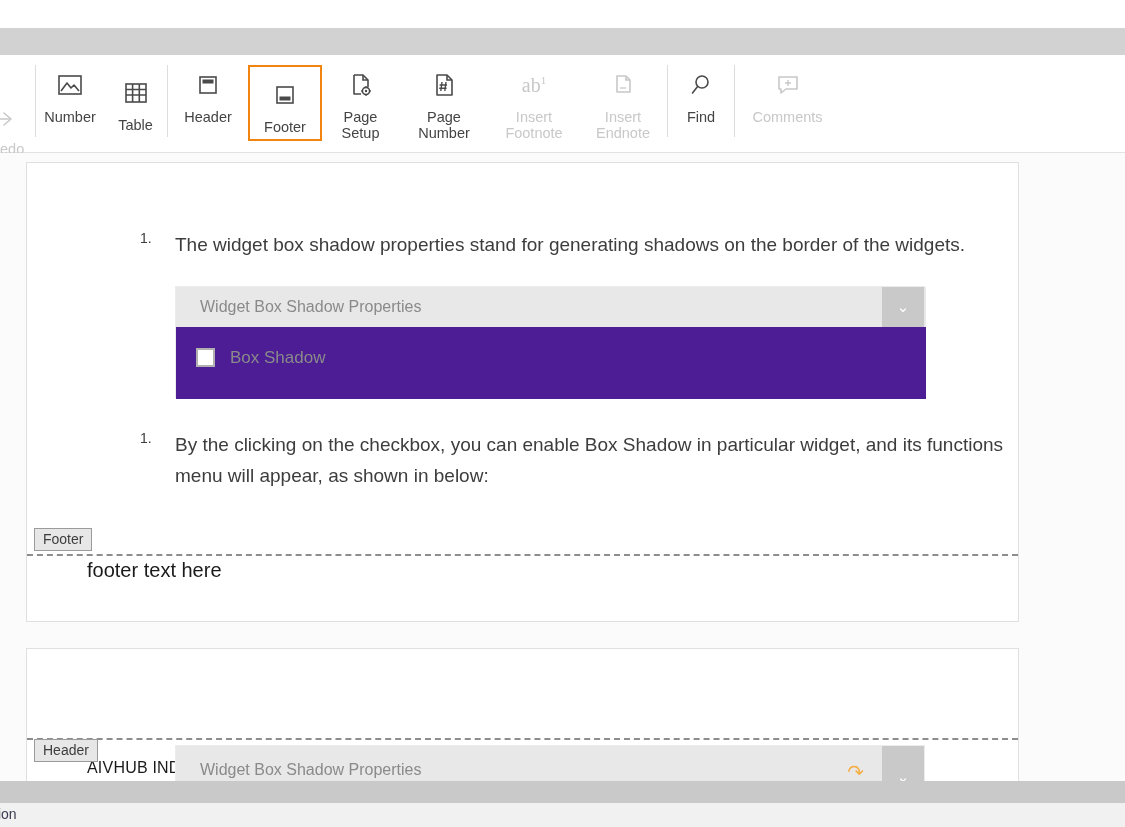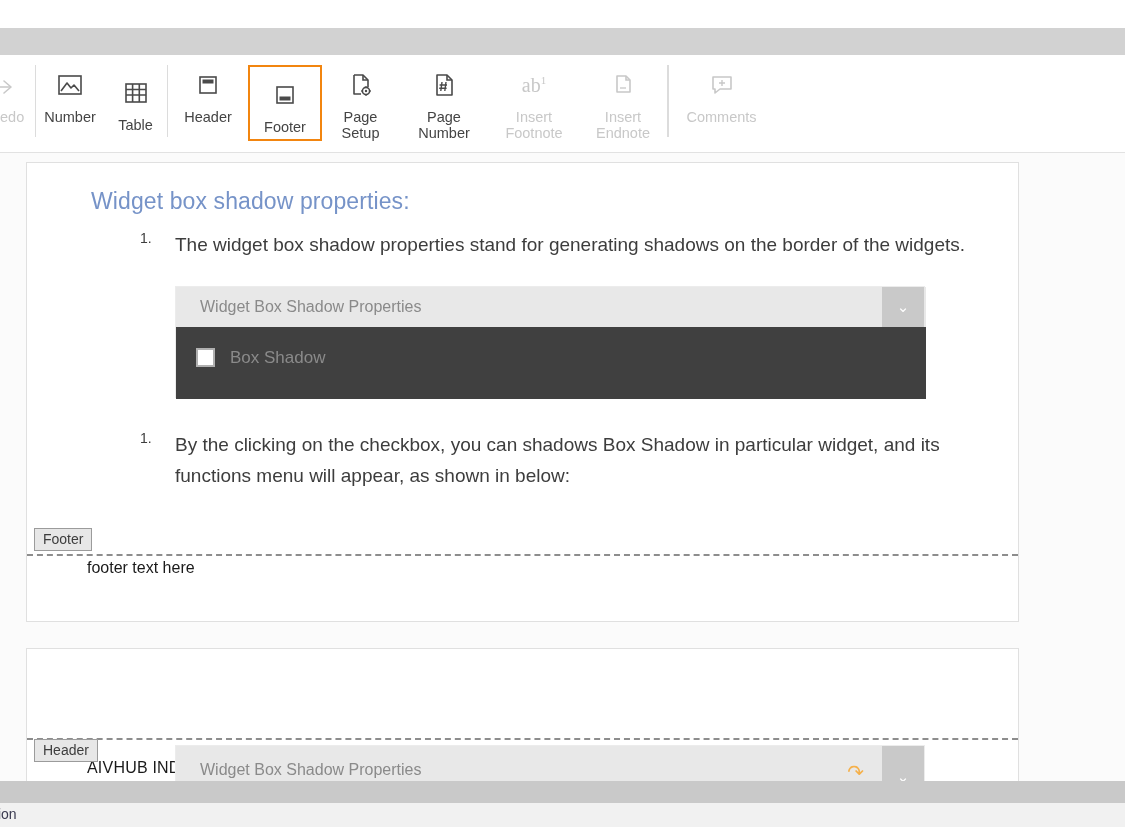--- a/index.html
+++ b/index.html
@@ -67,32 +67,32 @@
   .li .num { position:absolute; left:0; top:-6px; font-size:14px; color:#3d3d3d; }
   .li .txt { display:block; margin-left:35px; width:830px; }
   #li1 { left:113px; top:66px; }
   #li2 { left:113px; top:266px; }
 
   
   .widget { position:absolute; left:148px; top:123px; width:750px; height:112px; background:#fafafa; border:1px solid #ececec; }
   .widget .wtitle { position:absolute; left:0; top:0; width:750px; height:40px; background:#e8e8e8; }
   .widget .wtitle span { position:absolute; left:24px; top:11px; font-size:16px; color:#8a8a8a; }
   .widget .wchev { position:absolute; right:0; top:0; width:42px; height:40px; background:#c9c9c9; color:#ffffff; font-size:15px; display:flex; align-items:center; justify-content:center; }
-  .widget .wbody { position:absolute; left:0; top:40px; width:750px; height:72px; background:#404040; }
+  .widget .wbody { position:absolute; left:0; top:40px; width:750px; height:72px; background:#4c1d95; }
   .widget .wcb { position:absolute; left:20px; top:21px; width:19px; height:19px; border:2px solid #b0b0b0; background:#ffffff; }
   .widget .wcblbl { position:absolute; left:54px; top:21px; font-size:17px; color:#8a8a8a; }
 
   
   .footer-tag {
     position:absolute; left:7px; top:365px;
     background:#e7e7e7; border:1px solid #9b9b9b;
     font-size:14px; color:#3d3d3d; padding:2px 8px 3px 8px;
   }
   .dash-line { position:absolute; left:0; top:391px; width:991px; height:0; border-top:2px dashed #8d8d8d; }
-  .footer-text { position:absolute; left:60px; top:396px; font-size:16px; color:#1a1a1a; }
+  .footer-text { position:absolute; left:60px; top:396px; font-size:20px; color:#1a1a1a; }
   .caret { position:absolute; left:200px; top:542px; width:1px; height:24px; background:#000000; }
 
   .arrow { position:absolute; left:205px; top:529px; width:150px; height:47px; }
 
   
   .hdr-text { position:absolute; left:60px; top:68px; font-size:16px; color:#1a1a1a; letter-spacing:0.2px;margin-top:42px; }
   .header-tag {
     position:absolute; left:7px; top:90px;
     background:#e7e7e7; border:1px solid #9b9b9b;
     font-size:14px; color:#3d3d3d; padding:2px 8px 3px 8px;
@@ -112,21 +112,21 @@
 </head>
 <body>
 
 <div id="app">
 
   <div class="top-white"></div>
   <div class="top-gray"></div>
 
   <div class="ribbon">
 
-    <div class="rb-item disabled" style="width:35px;padding-left:0;align-items:flex-start;">
+    <div class="rb-item disabled" style="width:35px;padding-left:0;align-items:flex-start;margin-top:32px;">
       <span class="ic">
         <svg class="icn" width="30" height="24" viewBox="0 0 30 24" style="margin-left:-12px;">
           <path d="M2 14 H22" stroke-linecap="round"></path>
           <path d="M16 8 L23 14 L16 20" stroke-linecap="round" stroke-linejoin="round"></path>
         </svg>
       </span>
       <span class="lbl">edo</span>
     </div>
 
     <div class="rb-sep"></div>
@@ -218,60 +218,68 @@
           <path d="M16 4 V8 H20"></path>
           <path d="M10 16 h6" stroke-width="1.3"></path>
         </svg>
       </span>
       <span class="lbl">Insert
 Endnote</span>
     </div>
 
     <div class="rb-sep"></div>
 
+    <div class="rb-item" style="width:66px;">
+      <span class="ic">
+        <svg class="icn" width="26" height="26" viewBox="0 0 26 26">
+          <circle cx="14" cy="10" r="6"></circle>
+          <path d="M9.6 14.5 L4.5 21" stroke-linecap="round"></path>
+        </svg>
+      </span>
+      <span class="lbl">Find</span>
+    </div>
 
     <div class="rb-sep"></div>
 
     <div class="rb-item disabled" style="width:105px;">
       <span class="ic">
         <svg class="icn" width="26" height="26" viewBox="0 0 26 26">
           <path d="M4 5 H22 V17 H11 L6 21 V17 H4 Z" stroke-linejoin="round"></path>
           <path d="M13 8 V14 M10 11 H16" stroke-width="1.4"></path>
         </svg>
       </span>
       <span class="lbl">Comments</span>
     </div>
 
   </div>
 
   <div class="canvas">
 
     <div class="page" id="page1">
 
-      <div class="doc-heading">Widget box shadow properties:</div>
 
       <div class="li" id="li1">
         <span class="num">1.</span>
         <span class="txt">The widget box shadow properties stand for generating shadows on the border of the widgets.</span>
       </div>
 
       <div class="widget">
         <div class="wtitle">
           <span>Widget Box Shadow Properties</span>
         </div>
         <div class="wchev">⌄</div>
         <div class="wbody">
           <span class="wcb"></span>
           <span class="wcblbl">Box Shadow</span>
         </div>
       </div>
 
       <div class="li" id="li2">
         <span class="num">1.</span>
-        <span class="txt">By the clicking on the checkbox, you can shadows Box Shadow in particular widget, and its functions menu will appear, as shown in below:</span>
+        <span class="txt">By the clicking on the checkbox, you can enable Box Shadow in particular widget, and its functions menu will appear, as shown in below:</span>
       </div>
 
       <div class="footer-tag">Footer</div>
       <div class="dash-line"></div>
       <div class="footer-text">footer text here</div>
     </div>
 
     <div class="caret"></div>
 
     <svg class="arrow" viewBox="0 0 150 47">

